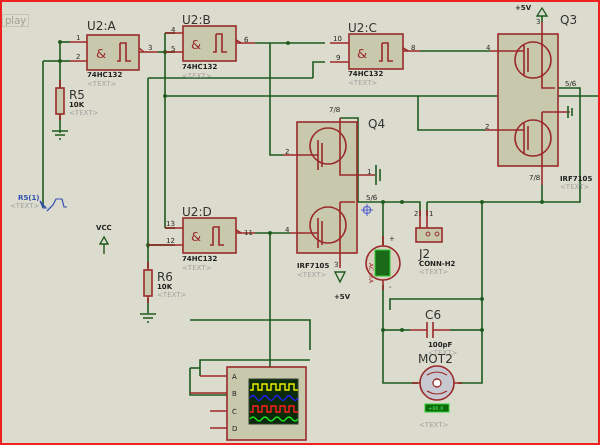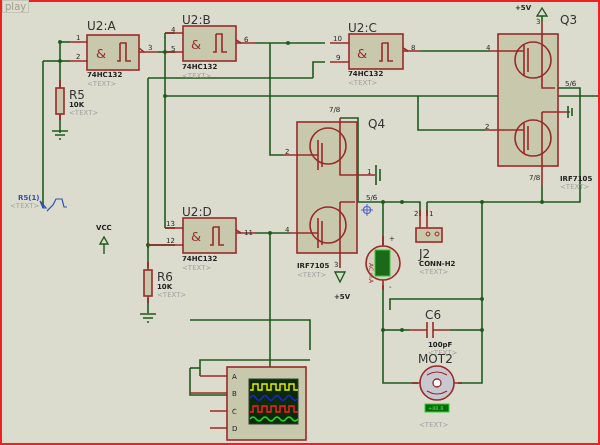--- a/index.html
+++ b/index.html
@@ -1,19 +1,19 @@
 <!DOCTYPE html>
 <html><head>
 <meta charset="utf-8">
 <style>
   html, body { margin:0; padding:0; background:#dcdcce; }
   body { width:600px; height:445px; overflow:hidden; position:relative; font-family:"DejaVu Sans", sans-serif; }
   #canvas { position:absolute; left:0; top:0; width:600px; height:445px; }
   .frame { position:absolute; left:0; top:0; width:596px; height:441px; border:2px solid #ee2020; border-top-width:2px; pointer-events:none; }
-  .play-btn { position:absolute; left:2px; top:0; padding:0 2px; font-size:10px; color:#a0a090; border:1px solid #c4c4b2; background:#dddccd; cursor:pointer; line-height:11px; }
+  .play-btn { position:absolute; left:2px; top:14px; padding:0 2px; font-size:10px; color:#a0a090; border:1px solid #c4c4b2; background:#dddccd; cursor:pointer; line-height:11px; }
   svg text { font-family:"DejaVu Sans", sans-serif; }
   .wire { stroke:#1e5a1e; stroke-width:1.6; fill:none; }
   .pinw { stroke:#a02828; stroke-width:1.6; fill:none; }
   .body { fill:#c8c8ad; stroke:#9a2a2a; stroke-width:1.6; }
   .dot { fill:#1e5a1e; }
   .ref { font-size:12px; fill:#333; }
   .val { font-size:7px; fill:#222; font-weight:bold; }
   .txt { font-size:7px; fill:#a0a0a0; }
   .pinno { font-size:7px; fill:#222; }
   .sym { stroke:#9a2a2a; stroke-width:1.6; fill:none; }

